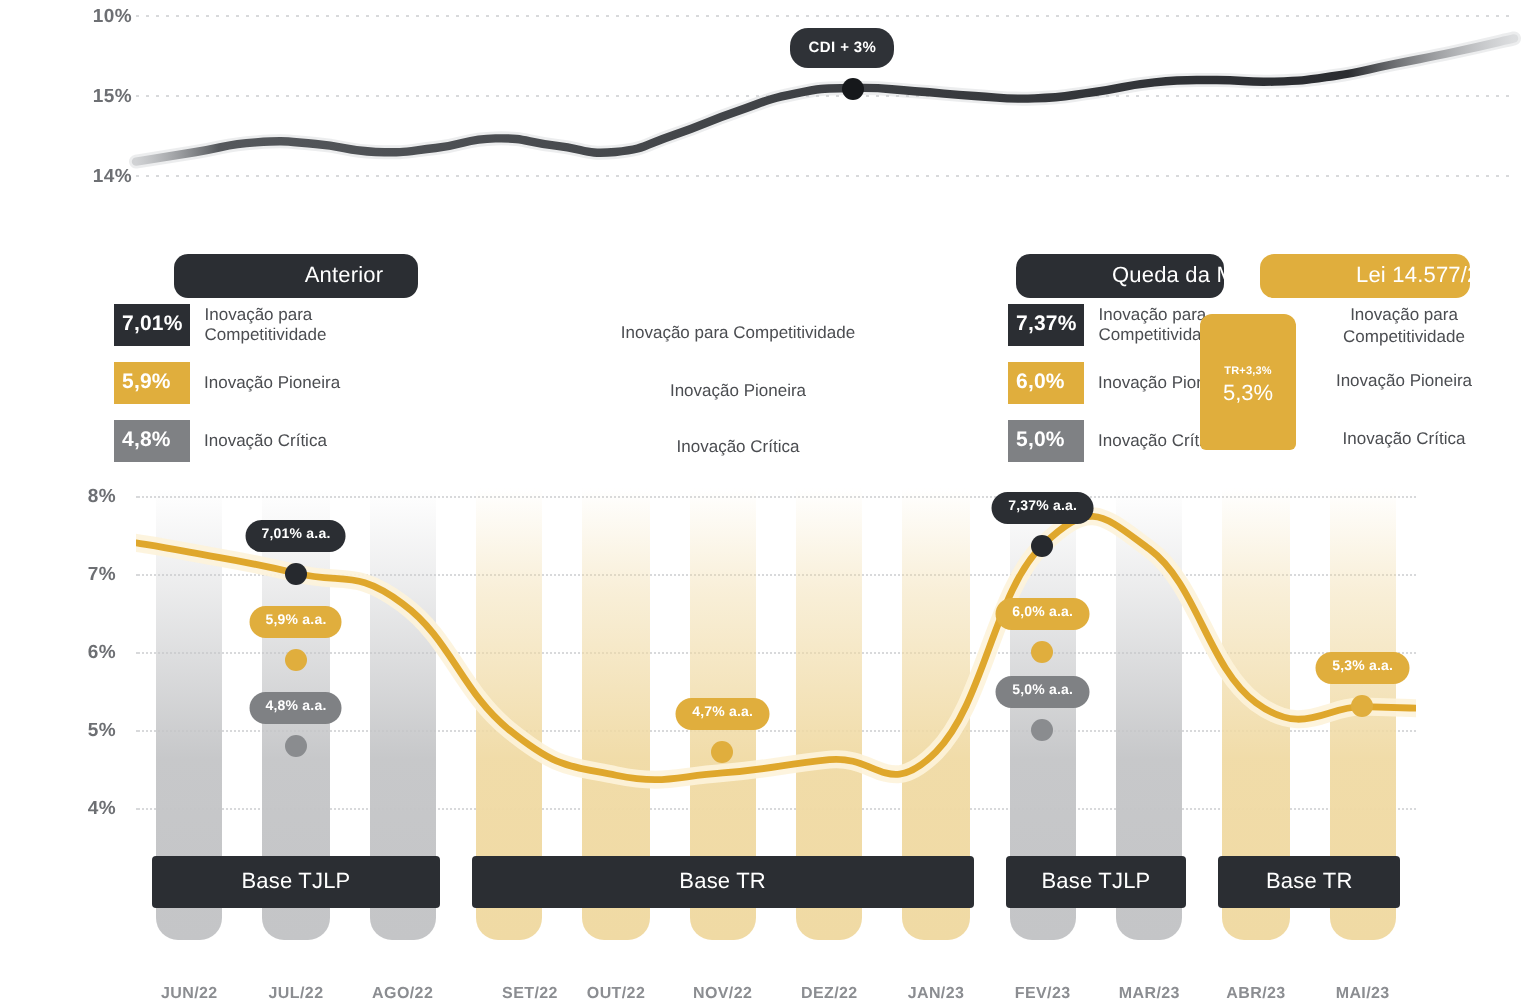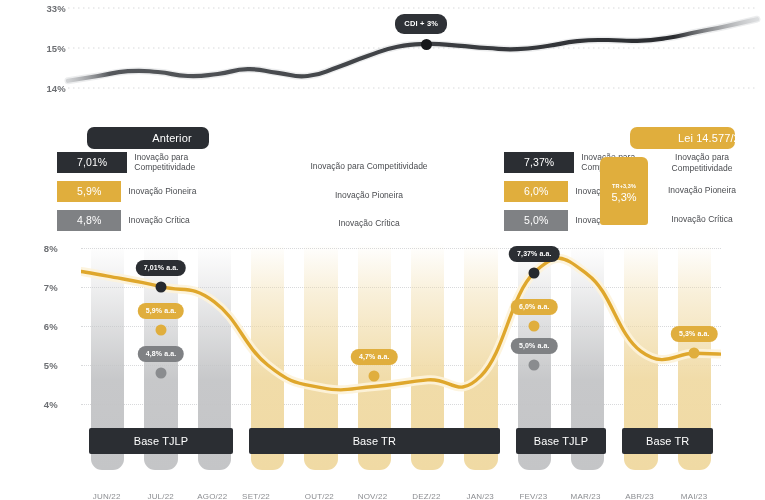--- a/index.html
+++ b/index.html
@@ -16,23 +16,23 @@
     position: absolute;
     font-size: 9.5px;
     font-weight: bold;
     color: #6d6f73;
     text-align: right;
     letter-spacing: .2px;
   }
   .xlabel {
     position: absolute;
     font-size: 8px;
-    font-weight: normal;
+    font-weight: bold;
     color: #8b8d91;
-    text-align: right;
+    text-align: center;
     letter-spacing: .2px;
     white-space: nowrap;
   }
 
   
   #cdi-chart { position: absolute; left: 0; top: 0; width: 765px; height: 108px; }
   #cdi-chart svg { position: absolute; left: 0; top: 0; }
   .cdi-tooltip {
     position: absolute;
     background: #2f3237;
@@ -72,26 +72,25 @@
     display: flex;
     align-items: center;
     height: 26px;
     margin-bottom: 3px;
   }
   .rate-chip {
     flex: 0 0 auto;
     height: 21px;
     line-height: 21px;
     min-width: 38px;
-    text-align: center;
     font-size: 10.5px;
-    font-weight: normal;
-    color: #fff;
-    letter-spacing: .1px;
-    padding: 0 20px;
+    font-weight: bold;
+    color: #fff;
+    letter-spacing: .1px;
+    padding: 0 4px;
   }
   .rate-chip.dark { background: #2b2e33; }
   .rate-chip.gold { background: #e0ae3d; }
   .rate-chip.grey { background: #7f8184; }
   .rate-name {
     margin-left: 7px;
     font-size: 8.5px;
     color: #4b4d51;
     line-height: 10.5px;
     white-space: pre-line;
@@ -126,21 +125,21 @@
     letter-spacing: .1px;
   }
   .eq-bar .big {
     position: absolute;
     left: 0; right: 0;
     font-size: 11px;
   }
 
   
   #main-chart { position: absolute; left: 0; top: 230px; width: 765px; height: 270px; }
-  .plot { position: absolute; left: 81px; top: 8px; width: 640px; height: 232px; }
+  .plot { position: absolute; left: 68px; top: 8px; width: 640px; height: 232px; }
   .gridline {
     position: absolute; left: 0; width: 640px; height: 0;
     border-top: 1px dotted #d8d9db;
   }
   .bar {
     position: absolute;
     bottom: 0;
     border-bottom-left-radius: 11px;
     border-bottom-right-radius: 11px;
   }
@@ -183,21 +182,21 @@
   .pt-badge.dark { background: #2b2e33; }
   .pt-badge.gold { background: #e0ae3d; }
   .pt-badge.grey { background: #7f8184; }
 </style>
 </head>
 <body>
 
 <div id="root">
 
   <div id="cdi-chart">
-    <div class="axis-label" style="left:38px; top:3px; width:28px;">33%</div>
+    <div class="axis-label" style="left:38px; top:3px; width:28px;">10%</div>
     <div class="axis-label" style="left:38px; top:43px; width:28px;">15%</div>
     <div class="axis-label" style="left:38px; top:83px; width:28px;">14%</div>
     <svg id="cdi-svg" width="765" height="108">
         <line x1="68" x2="757" y1="8" y2="8" stroke="#d8d9db" stroke-width="1" stroke-dasharray="1.5 3.5"></line>
         <line x1="68" x2="757" y1="48" y2="48" stroke="#d8d9db" stroke-width="1" stroke-dasharray="1.5 3.5"></line>
         <line x1="68" x2="757" y1="88" y2="88" stroke="#d8d9db" stroke-width="1" stroke-dasharray="1.5 3.5"></line>
         <defs>
           <linearGradient id="cdiGrad" x1="0" y1="0" x2="1" y2="0">
             <stop offset="0%" stop-color="#b9bbbe" stop-opacity="0.55"></stop>
             <stop offset="6%" stop-color="#55585c" stop-opacity="1"></stop>
@@ -228,20 +227,21 @@
       <div class="rate-name">Inovação Crítica</div>
     </div>
   </div>
 
   <div class="rate-names-centered" style="left:258px; top:161px; width:222px;">
     <div class="n" style="margin-bottom:18px;">Inovação para Competitividade</div>
     <div class="n" style="margin-bottom:18px;">Inovação Pioneira</div>
     <div class="n">Inovação Crítica</div>
   </div>
 
+  <div class="policy-head dark" style="left:508px; top:127px; width:104px;">Queda da MP</div>
   <div class="rate-rows" style="left:504px; top:149px;">
     <div class="rate-row">
       <div class="rate-chip dark">7,37%</div>
       <div class="rate-name">Inovação para
 Competitividade</div>
     </div>
     <div class="rate-row">
       <div class="rate-chip gold">6,0%</div>
       <div class="rate-name">Inovação Pioneira</div>
     </div>
@@ -319,21 +319,21 @@
           <div class="pt-dot grey" style="left: 453.333px; top: 127px;"></div>
           <div class="pt-badge grey" style="left: 453.333px; top: 108px;">5,0% a.a.</div>
           <div class="pt-dot gold" style="left: 613.333px; top: 115.3px;"></div>
           <div class="pt-badge gold" style="left: 613.333px; top: 96.3px;">5,3% a.a.</div>
         </div>
     </div>
     <div id="main-xlabels">
         <div class="xlabel" style="left: 68.6667px; width: 52px; top: 262px;">JUN/22</div>
         <div class="xlabel" style="left: 122px; width: 52px; top: 262px;">JUL/22</div>
         <div class="xlabel" style="left: 175.333px; width: 52px; top: 262px;">AGO/22</div>
-        <div class="xlabel" style="left: 218px; width: 52px; top: 262px;">SET/22</div>
+        <div class="xlabel" style="left: 239px; width: 52px; top: 262px;">SET/22</div>
         <div class="xlabel" style="left: 282px; width: 52px; top: 262px;">OUT/22</div>
         <div class="xlabel" style="left: 335.333px; width: 52px; top: 262px;">NOV/22</div>
         <div class="xlabel" style="left: 388.667px; width: 52px; top: 262px;">DEZ/22</div>
         <div class="xlabel" style="left: 442px; width: 52px; top: 262px;">JAN/23</div>
         <div class="xlabel" style="left: 495.333px; width: 52px; top: 262px;">FEV/23</div>
         <div class="xlabel" style="left: 548.667px; width: 52px; top: 262px;">MAR/23</div>
         <div class="xlabel" style="left: 602px; width: 52px; top: 262px;">ABR/23</div>
         <div class="xlabel" style="left: 655.333px; width: 52px; top: 262px;">MAI/23</div>
       </div>
   </div>

